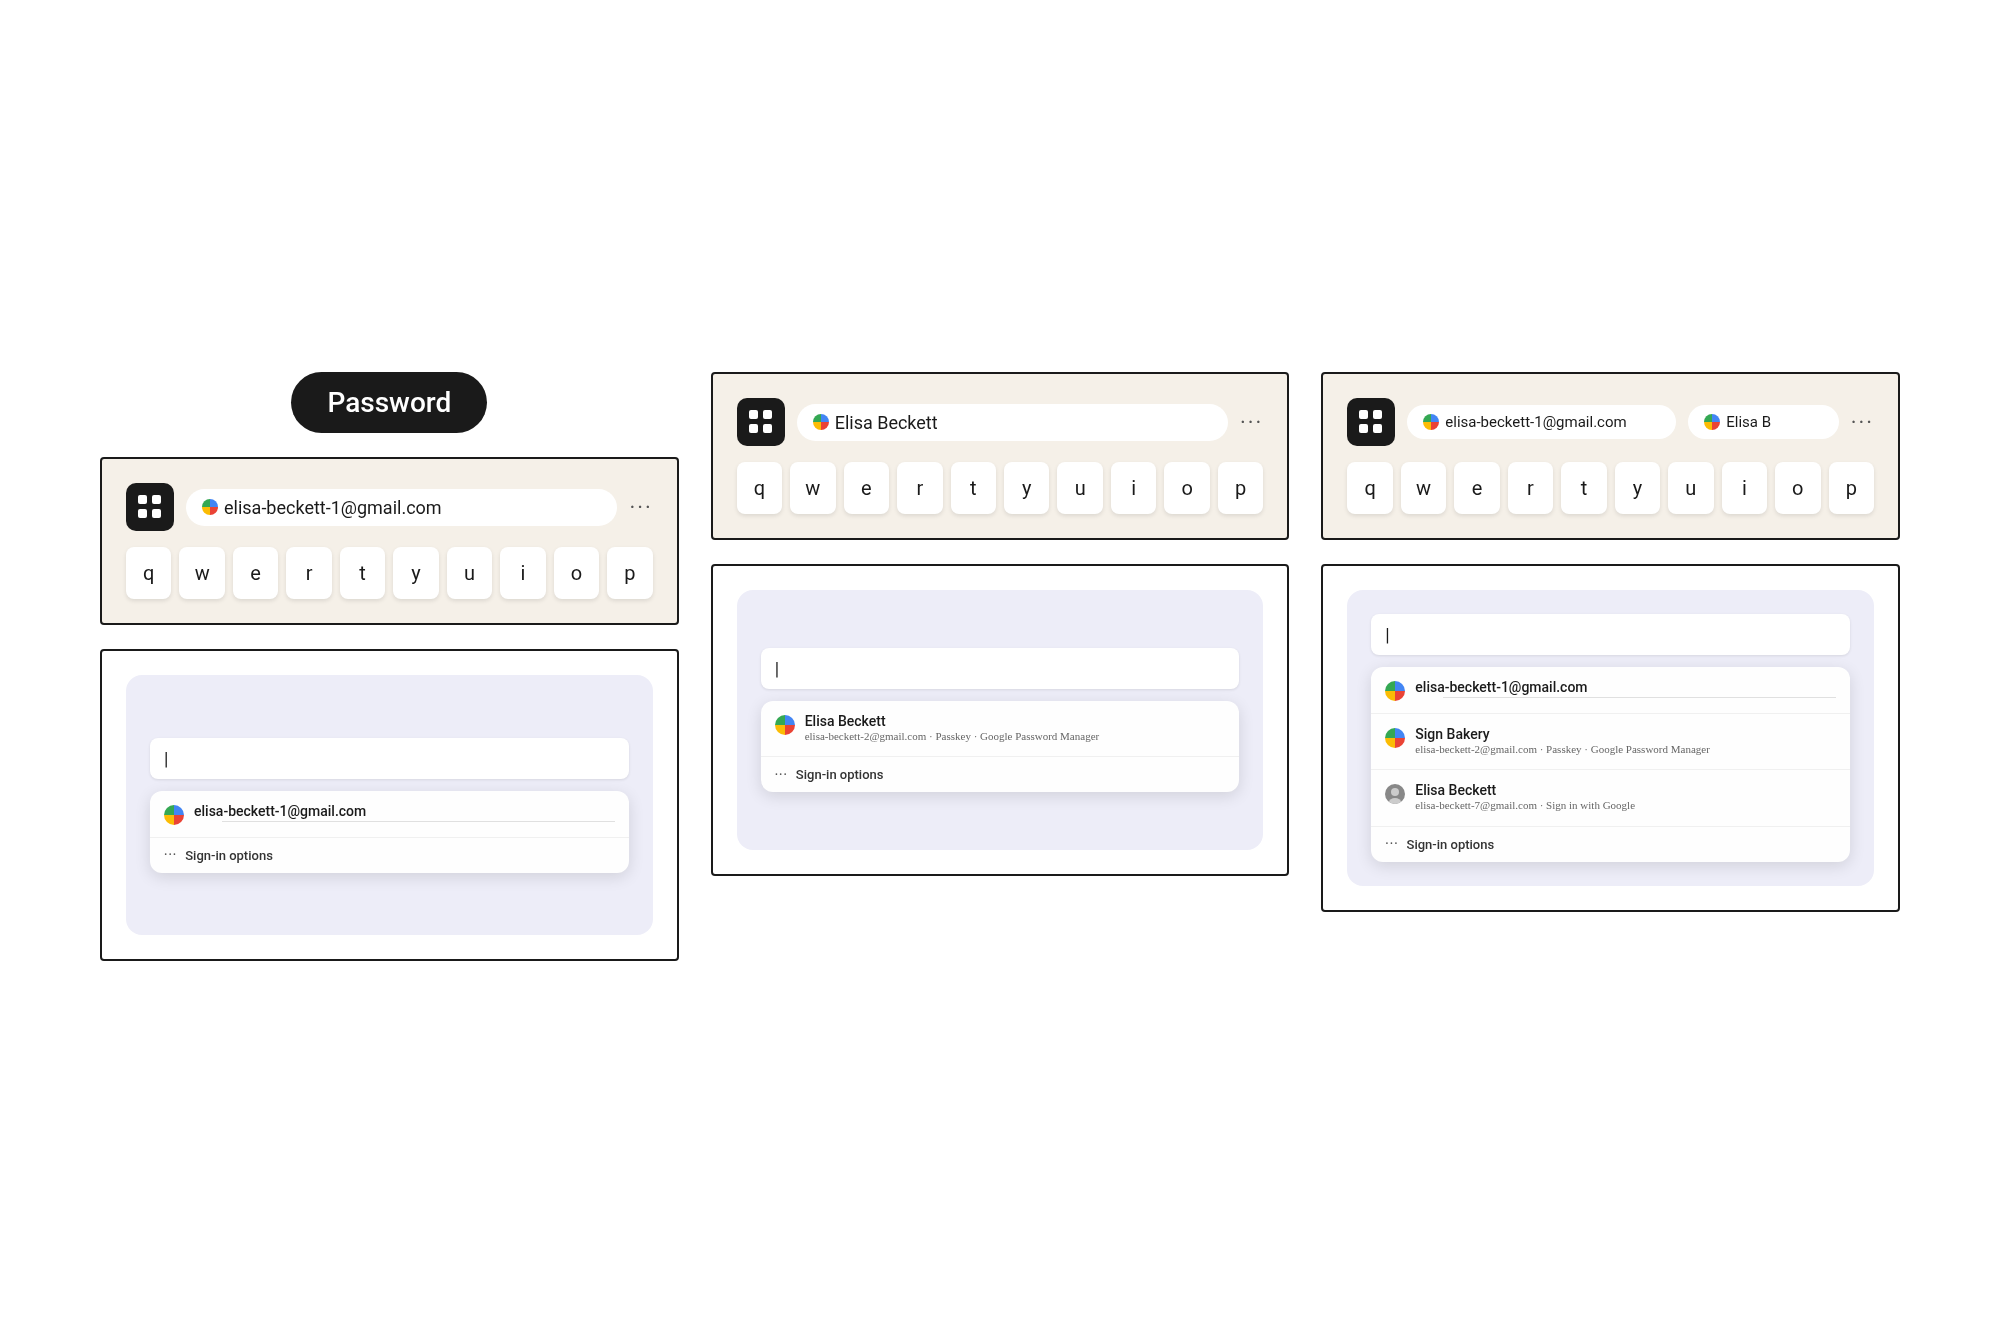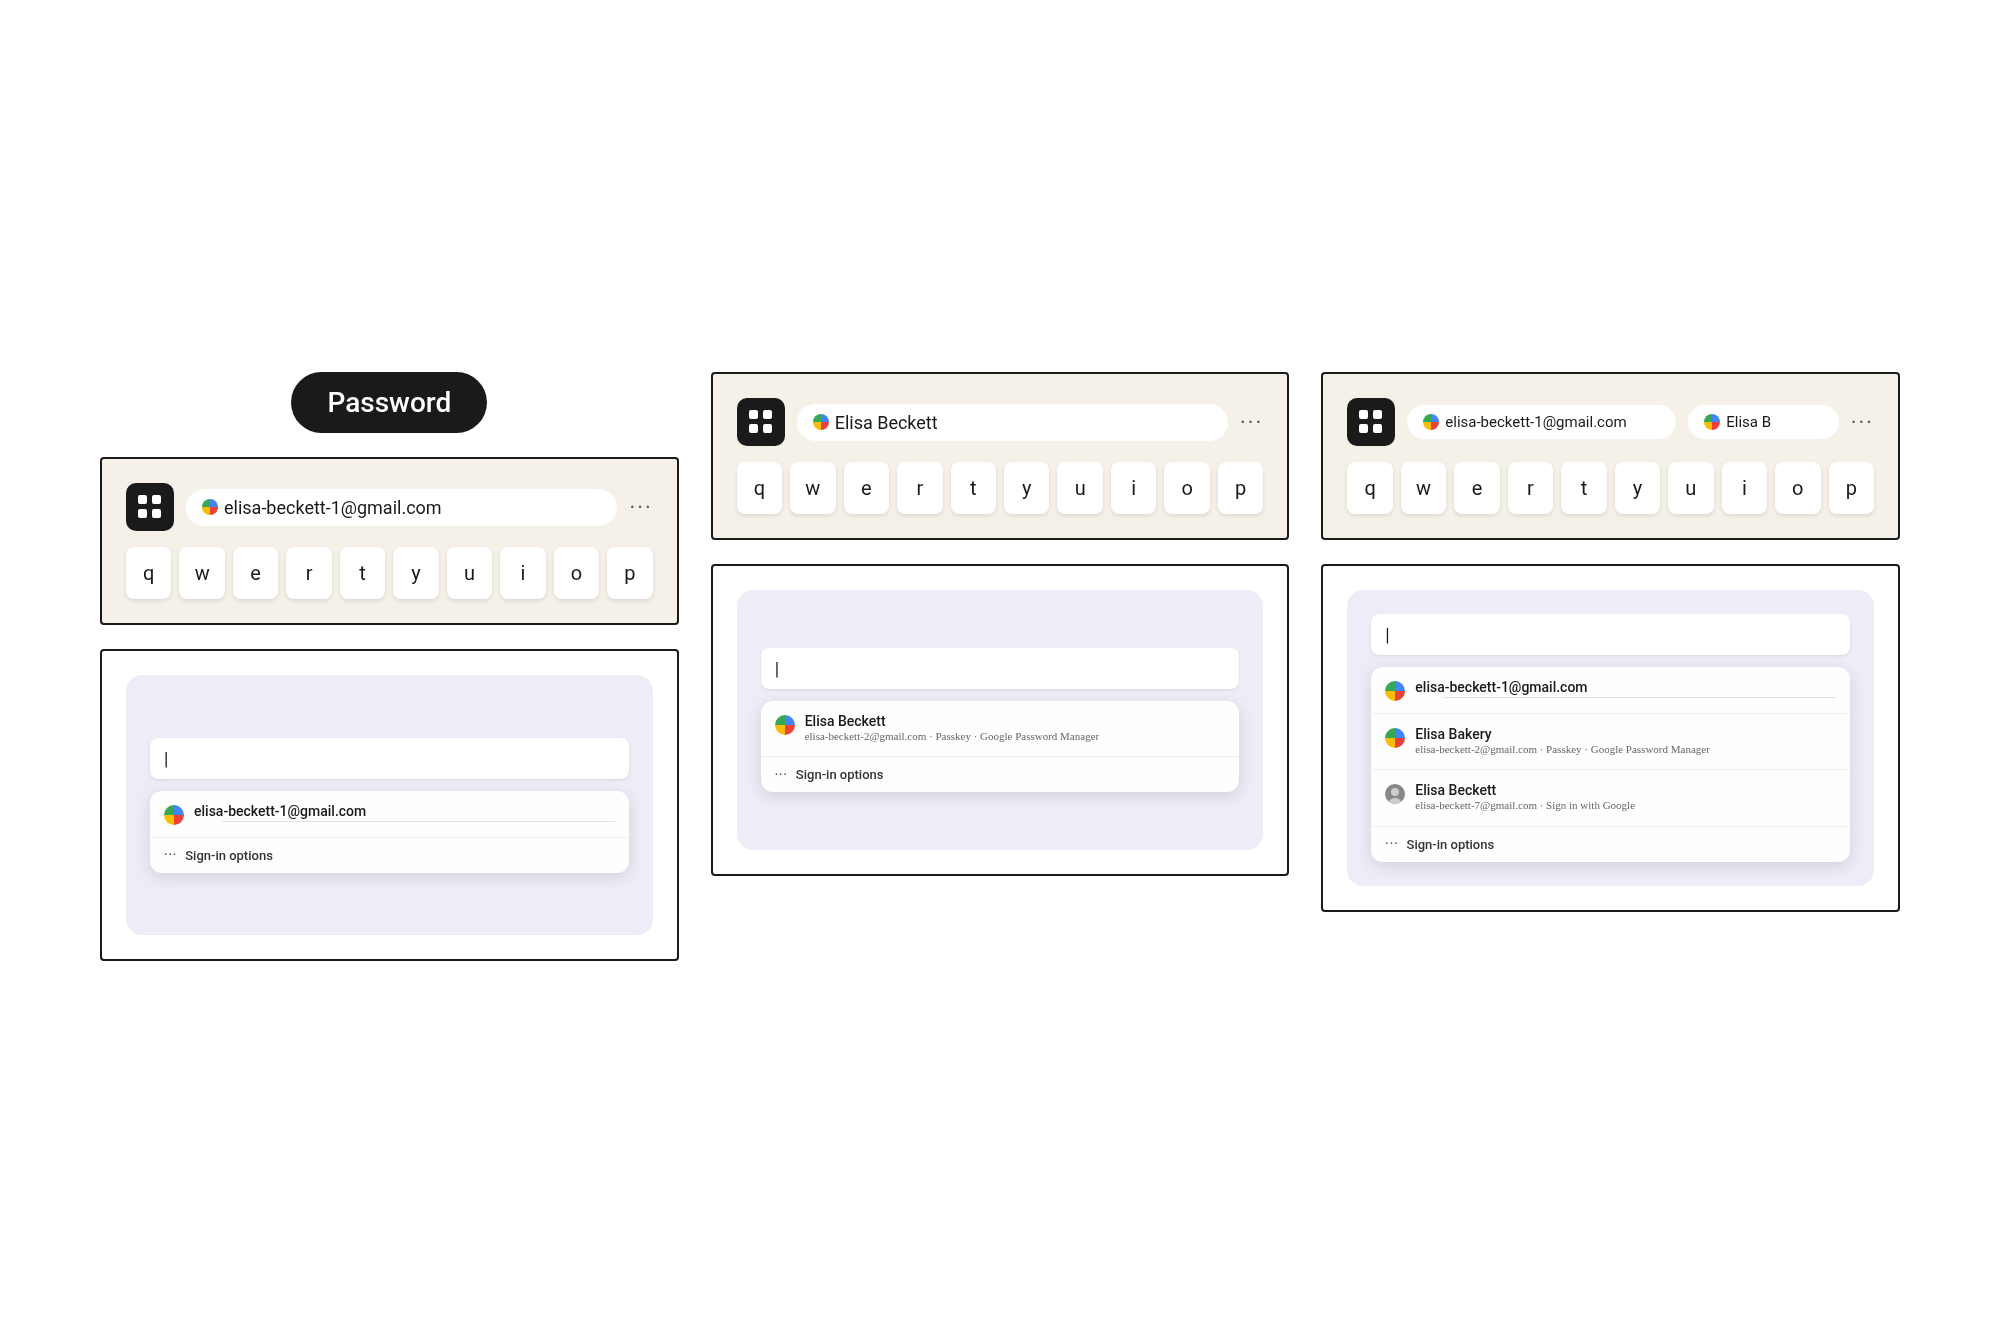--- a/index.html
+++ b/index.html
@@ -368,21 +368,21 @@
           <div class="dropdown-item">
             <div class="dropdown-item-icon google-icon"></div>
             <div class="dropdown-item-text">
               <span class="dropdown-item-name">elisa-beckett-1@gmail.com</span>
               <div class="divider-line"></div>
             </div>
           </div>
           <div class="dropdown-item">
             <div class="dropdown-item-icon google-icon"></div>
             <div class="dropdown-item-text">
-              <span class="dropdown-item-name">Elisa Bakery</span>
+              <span class="dropdown-item-name">Sign Bakery</span>
               <span class="dropdown-item-sub">elisa-beckett-2@gmail.com · Passkey · Google Password Manager</span>
             </div>
           </div>
           <div class="dropdown-item">
             <div class="dropdown-item-icon avatar-icon" style="background:#888; border-radius:50; overflow:hidden;">
               <svg viewBox="0 0 20 20" width="20" height="20">
                   <circle cx="10" cy="8" r="4" fill="#ccc"></circle>
                   <ellipse cx="10" cy="18" rx="6" ry="4" fill="#ccc"></ellipse>
                 </svg>
             </div>

